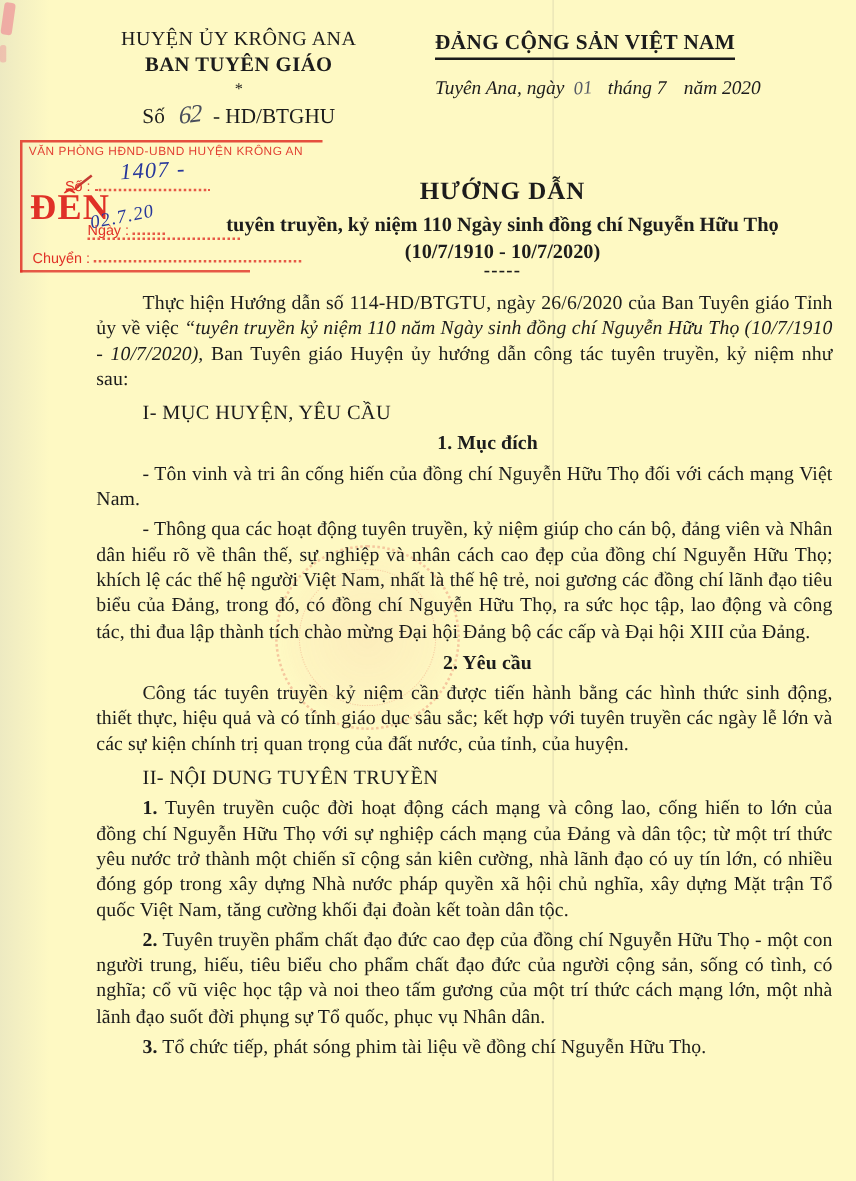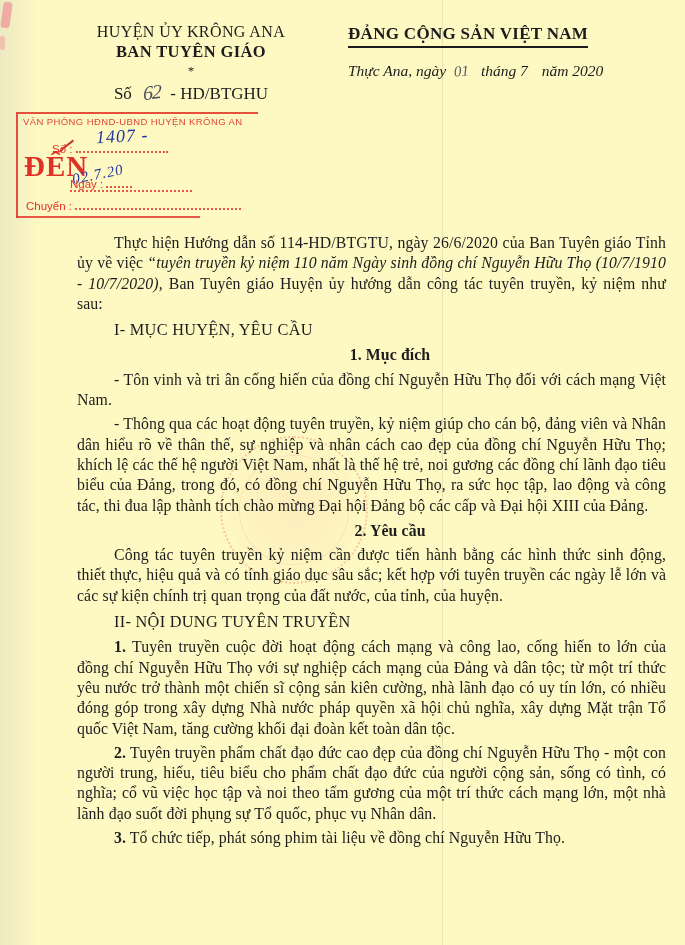--- a/index.html
+++ b/index.html
@@ -103,21 +103,21 @@
     <div class="so-line">
       <span>Số</span>
       <span class="hw ink-dark hw-so">62</span>
       <span>- HD/BTGHU</span>
     </div>
   </div>
 
   <div class="hdr-right">
     <div class="party">ĐẢNG CỘNG SẢN VIỆT NAM</div>
     <div class="dateline">
-      <span>Thực Ana, ngày</span>
+      <span>Tuyên Ana, ngày</span>
       <span class="hw hw-day">01</span>
       <span>tháng 7</span><span class="gap"></span>
       <span>năm 2020</span>
     </div>
   </div>
 
   <div class="stamp">
     <div class="stamp-bottom"></div>
     <div class="stamp-office">VĂN PHÒNG HĐND-UBND HUYỆN KRÔNG AN</div>
     <div class="stamp-den">ĐẾN</div>
@@ -136,20 +136,26 @@
     <div class="stamp-row row-chuyen">
       <span>Chuyển :</span>
       <span class="dotline dl-chuyen"></span>
     </div>
   </div>
 
   <div class="seal">
     <div class="seal-inner"></div>
   </div>
 
+  <div class="title-block">
+    <div class="title-main">HƯỚNG DẪN</div>
+    <div class="title-sub">tuyên truyền, kỷ niệm 110 Ngày sinh đồng chí Nguyễn Hữu Thọ</div>
+    <div class="title-dates">(10/7/1910 - 10/7/2020)</div>
+    <div class="title-sep">-----</div>
+  </div>
 
   <div class="doc-body">
     <p><span>Thực hiện Hướng dẫn số 114-HD/BTGTU, ngày 26/6/2020 của Ban Tuyên giáo Tỉnh ủy về việc </span><span class="i">“tuyên truyền kỷ niệm 110 năm Ngày sinh đồng chí Nguyễn Hữu Thọ (10/7/1910 - 10/7/2020),</span><span> Ban Tuyên giáo Huyện ủy hướng dẫn công tác tuyên truyền, kỷ niệm như sau:</span></p>
     <p class="hd"><span>I- MỤC HUYỆN, YÊU CẦU</span></p>
     <p class="sb"><span>1. Mục đích</span></p>
     <p><span>- Tôn vinh và tri ân cống hiến của đồng chí Nguyễn Hữu Thọ đối với cách mạng Việt Nam.</span></p>
     <p><span>- Thông qua các hoạt động tuyên truyền, kỷ niệm giúp cho cán bộ, đảng viên và Nhân dân hiểu rõ về thân thế, sự nghiệp và nhân cách cao đẹp của đồng chí Nguyễn Hữu Thọ; khích lệ các thế hệ người Việt Nam, nhất là thế hệ trẻ, noi gương các đồng chí lãnh đạo tiêu biểu của Đảng, trong đó, có đồng chí Nguyễn Hữu Thọ, ra sức học tập, lao động và công tác, thi đua lập thành tích chào mừng Đại hội Đảng bộ các cấp và Đại hội XIII của Đảng.</span></p>
     <p class="sb"><span>2. Yêu cầu</span></p>
     <p><span>Công tác tuyên truyền kỷ niệm cần được tiến hành bằng các hình thức sinh động, thiết thực, hiệu quả và có tính giáo dục sâu sắc; kết hợp với tuyên truyền các ngày lễ lớn và các sự kiện chính trị quan trọng của đất nước, của tỉnh, của huyện.</span></p>
     <p class="hd"><span>II- NỘI DUNG TUYÊN TRUYỀN</span></p>

